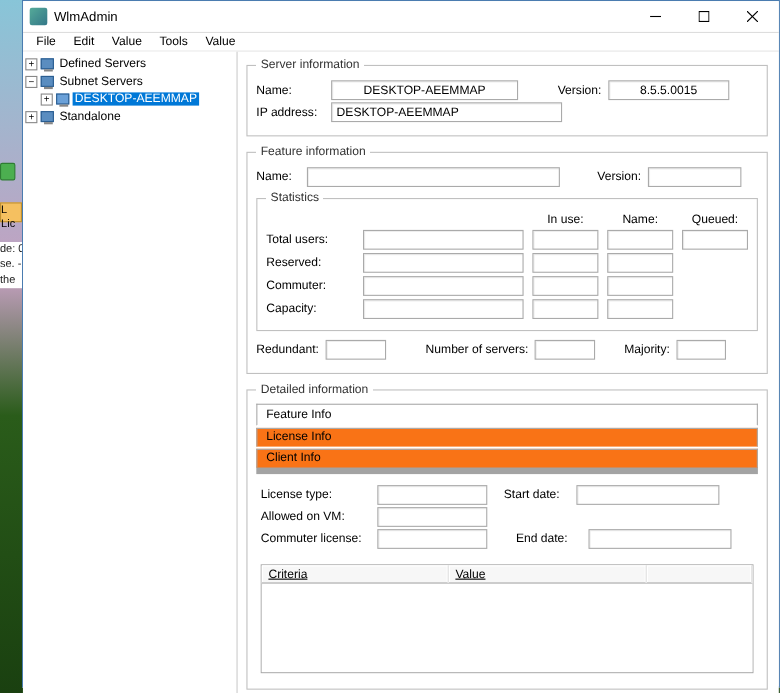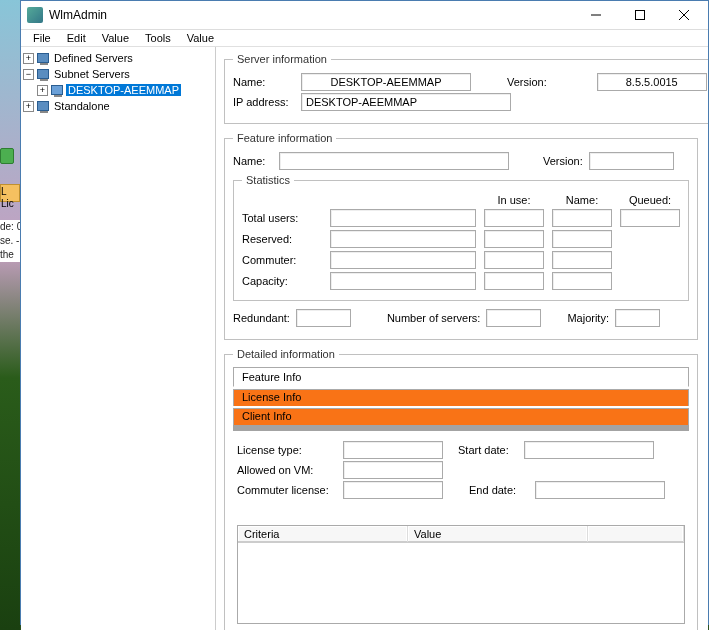--- a/index.html
+++ b/index.html
@@ -151,21 +151,21 @@
     </div>
 
     <div class="detail-pane">
 
       <fieldset>
         <legend>Server information</legend>
         <div class="row">
           <span class="lbl" style="width:62px;">Name:</span>
           <span class="ro-field sunk" style="width:170px; justify-content:center;">DESKTOP-AEEMMAP</span>
           <span class="lbl" style="margin-left:30px;">Version:</span>
-          <span class="ro-field sunk" style="width:110px; justify-content:center;margin-left:44px;">8.5.5.0015</span>
+          <span class="ro-field sunk" style="width:110px; justify-content:center;">8.5.5.0015</span>
         </div>
         <div class="row">
           <span class="lbl" style="width:62px;">IP address:</span>
           <span class="ro-field sunk" style="width:210px;">DESKTOP-AEEMMAP</span>
         </div>
       </fieldset>
 
       <fieldset>
         <legend>Feature information</legend>
         <div class="row">
@@ -238,21 +238,21 @@
             <span class="lbl" style="width:100px;">Allowed on VM:</span>
             <span class="input-sm" style="width:100px;"></span>
           </div>
           <div class="row">
             <span class="lbl" style="width:100px;">Commuter license:</span>
             <span class="input-sm" style="width:100px;"></span>
             <span class="lbl" style="width:60px;margin-left:20px;">End date:</span>
             <span class="input-sm" style="width:130px;"></span>
           </div>
 
-          <div class="listview" style="margin-top:26px;">
+          <div class="listview" style="margin-top:14px;text-decoration:underline;">
             <div class="lv-header">
               <div class="lv-col" style="width:170px;">Criteria</div>
               <div class="lv-col" style="width:180px;">Value</div>
               <div class="lv-col" style="flex:1;"></div>
             </div>
             <div class="lv-body"></div>
           </div>
         </div>
       </fieldset>
 

